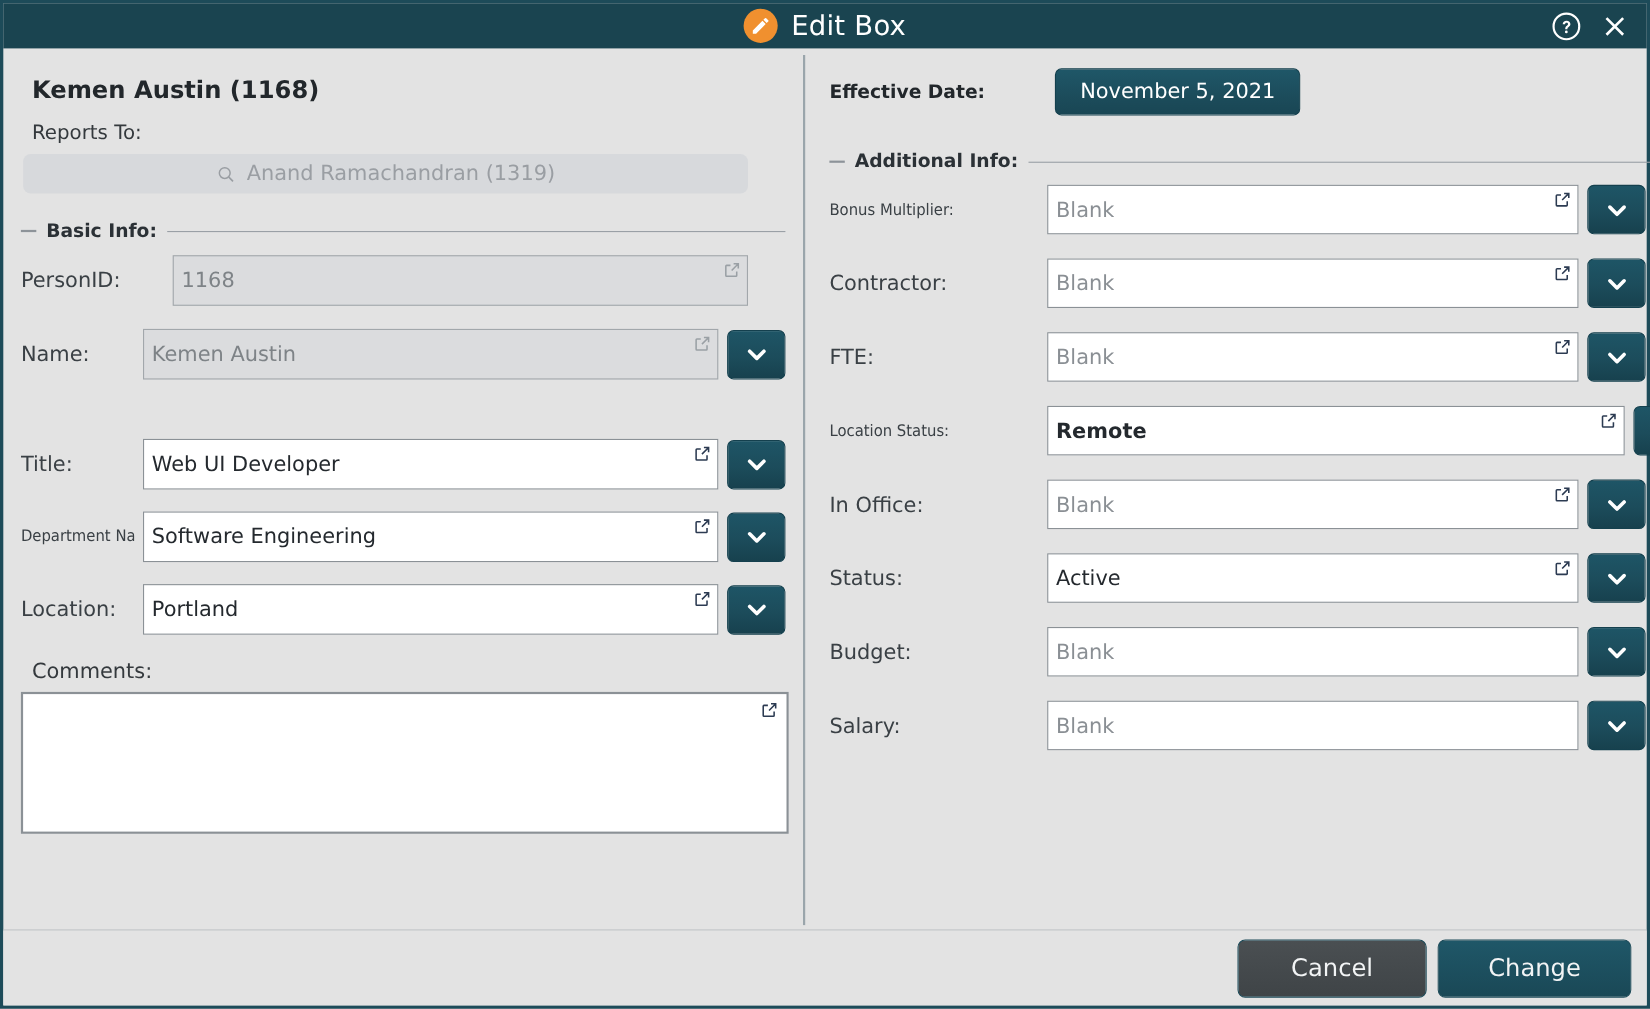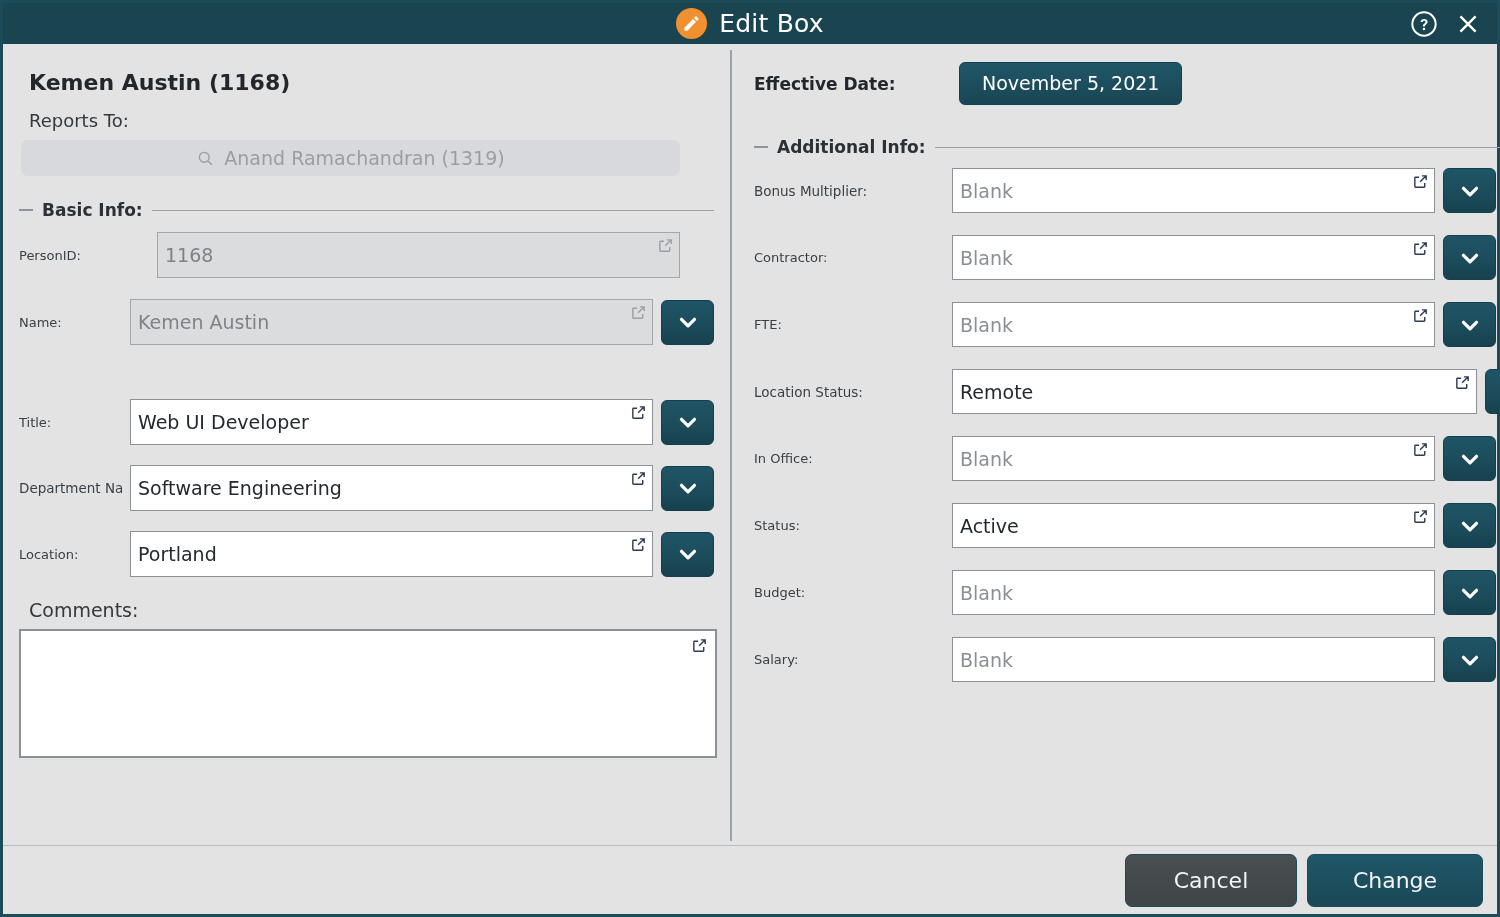--- a/index.html
+++ b/index.html
@@ -61,21 +61,21 @@
 
   
   .section-head { display: flex; align-items: center; gap: 9px; }
   .section-head .dash { width: 14px; height: 2px; background: #8d9399; }
   .section-head .lbl  { font-size: 17px; font-weight: bold; color: #2b3136; white-space: nowrap; }
   .section-head .rule { flex: 1 1 auto; height: 1px; background: #9aa0a6; }
 
   
   .row { display: flex; align-items: center; }
   .lbl-cell {
-    font-size: 13px; color: #3a4045; text-align: left;
+    font-size: 19px; color: #3a4045; text-align: left;
     white-space: nowrap; overflow: hidden;
   }
   .lbl-cell.squish { font-size: 14.5px; transform: scaleX(.93); transform-origin: left center; }
 
   .fieldwrap { position: relative; border-radius: 21px; }
   .field {
     position: relative;
     background: #ffffff;
     border: 1px solid #8b9196;
     display: flex; align-items: center;
@@ -329,21 +329,21 @@
             </div>
             <div class="ddbtn">
               <svg width="26" height="26" viewBox="0 0 24 24">
                 <path fill="none" stroke="#ffffff" stroke-width="3" stroke-linecap="round" stroke-linejoin="round" d="M6 9.5l6 6 6-6"></path>
               </svg>
             </div>
           </div>
           <div class="row" style="margin-bottom: 22px;">
             <div class="lbl-cell squish" style="width: 198px;">Location Status:</div>
             <div class="fieldwrap">
-              <div class="field" style="width: 525px; height: 45px;">
+              <div class="field" style="width: 525px; height: 45px; font-weight: bold;">
                 <span class="val">Remote</span>
                 <span class="ext-ic"><svg width="17" height="17" viewBox="0 0 24 24">
                     <path fill="none" stroke="#2c3b52" stroke-width="2" d="M14 4h6v6M20 4l-8.5 8.5M18 14v5a1 1 0 0 1-1 1H5a1 1 0 0 1-1-1V7a1 1 0 0 1 1-1h5"></path>
                   </svg></span>
               </div>
             </div>
             <div class="ddbtn">
               <svg width="26" height="26" viewBox="0 0 24 24">
                 <path fill="none" stroke="#ffffff" stroke-width="3" stroke-linecap="round" stroke-linejoin="round" d="M6 9.5l6 6 6-6"></path>
               </svg>

